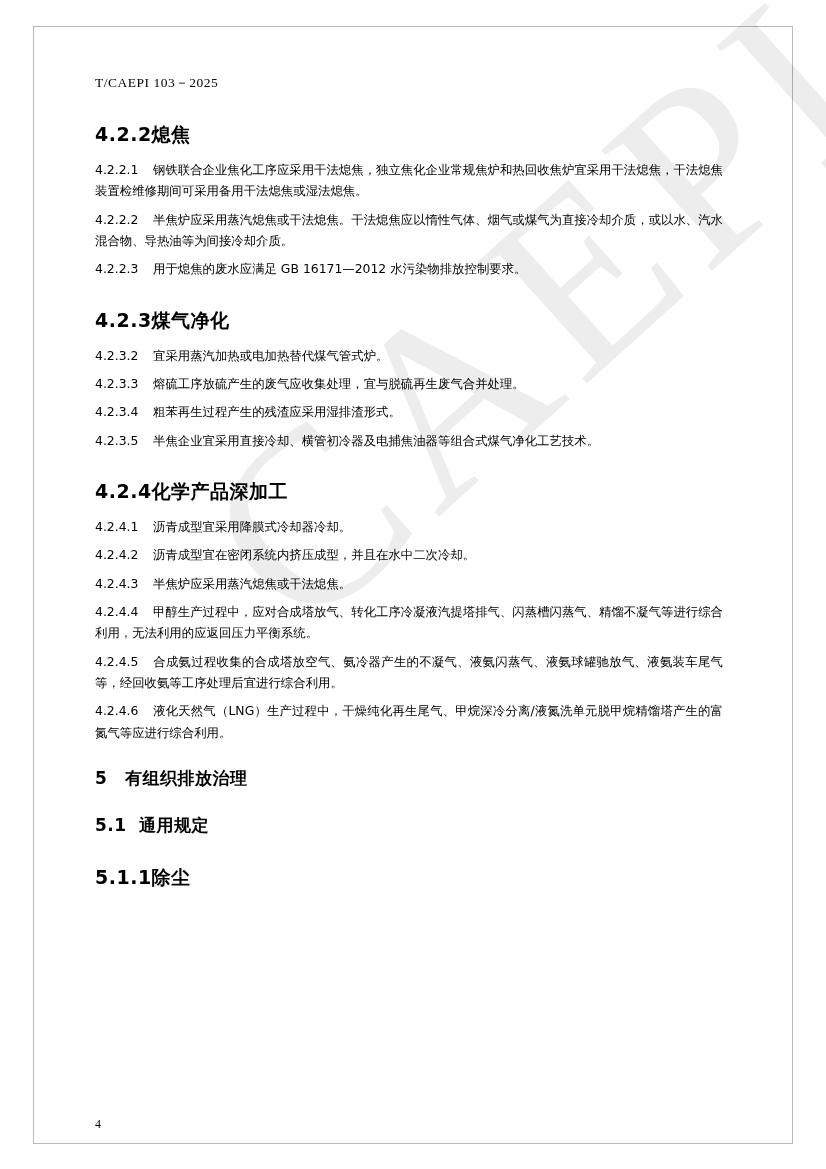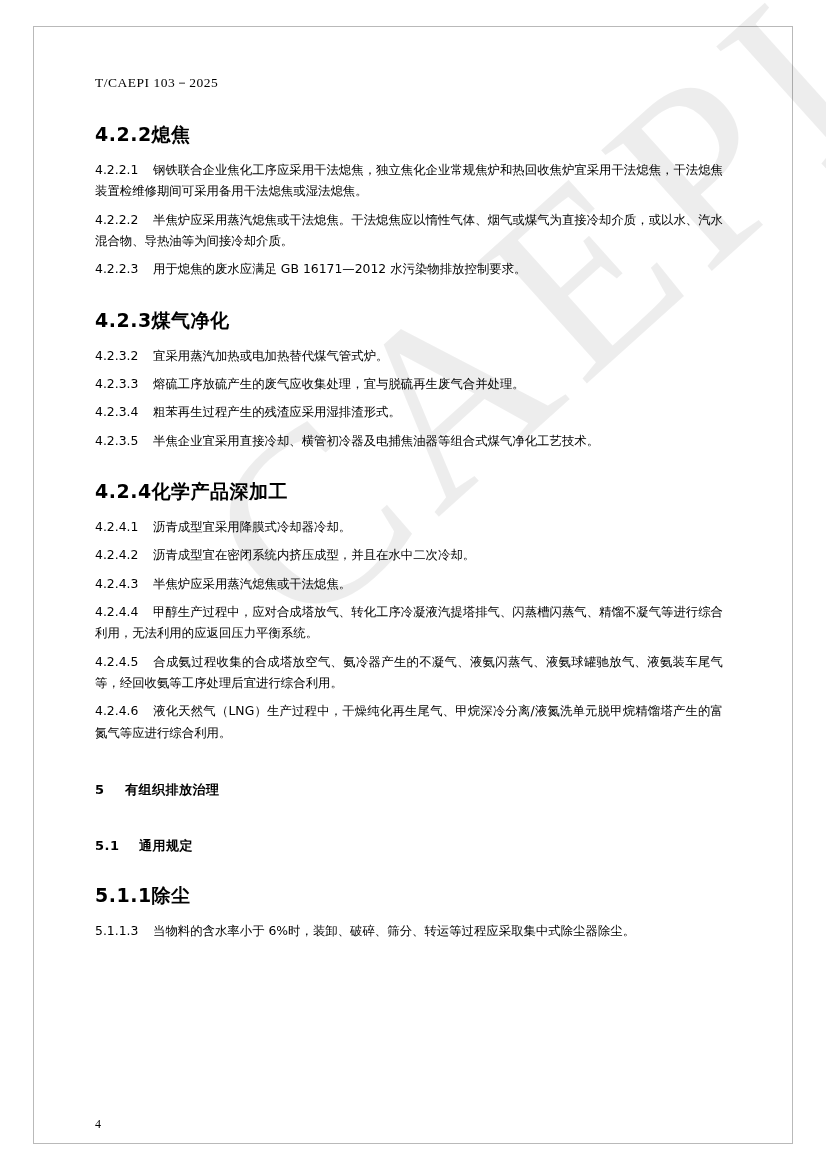--- a/index.html
+++ b/index.html
@@ -73,22 +73,22 @@
     margin: 28px 0 11px 0;
     letter-spacing: 0.5px;
   }
   .h3 .num {
     display: inline-block;
     min-width: 44px;
   }
   .h2 {
     font-family: "DejaVu Sans", "Liberation Sans", sans-serif;
     font-weight: bold;
-    font-size: 13px;
-    margin: 38px 0 18px 0;
+    font-size: 17px;
+    margin: 24px 0 18px 0;
     letter-spacing: 0.5px;
   }
   .h2 .num {
     display: inline-block;
     min-width: 30px;
   }
   .h2b .num {
     display: inline-block;
     min-width: 44px;
   }
@@ -136,18 +136,17 @@
         <div class="h3"><span class="num">4.2.4</span><span>化学产品深加工</span></div>
         <p class="para"><span class="num">4.2.4.1</span><span>沥青成型宜采用降膜式冷却器冷却。</span></p>
         <p class="para"><span class="num">4.2.4.2</span><span>沥青成型宜在密闭系统内挤压成型，并且在水中二次冷却。</span></p>
         <p class="para"><span class="num">4.2.4.3</span><span>半焦炉应采用蒸汽熄焦或干法熄焦。</span></p>
         <p class="para"><span class="num">4.2.4.4</span><span>甲醇生产过程中，应对合成塔放气、转化工序冷凝液汽提塔排气、闪蒸槽闪蒸气、精馏不凝气等进行综合利用，无法利用的应返回压力平衡系统。</span></p>
         <p class="para"><span class="num">4.2.4.5</span><span>合成氨过程收集的合成塔放空气、氨冷器产生的不凝气、液氨闪蒸气、液氨球罐驰放气、液氨装车尾气等，经回收氨等工序处理后宜进行综合利用。</span></p>
         <p class="para"><span class="num">4.2.4.6</span><span>液化天然气（LNG）生产过程中，干燥纯化再生尾气、甲烷深冷分离/液氮洗单元脱甲烷精馏塔产生的富氮气等应进行综合利用。</span></p>
         <div class="h2"><span class="num">5</span><span>有组织排放治理</span></div>
         <div class="h2 h2b"><span class="num">5.1</span><span>通用规定</span></div>
         <div class="h3"><span class="num">5.1.1</span><span>除尘</span></div>
-        <p class="para"><span class="num">5.1.1.3</span><span>当物料的含水率小于 6%时，装卸、破碎、筛分、转运等过程应采取集中式除尘器除尘。</span></p>
       </div>
   </div>
 
   <div class="pagenum">4</div>
 </div>
 
 </body></html>

